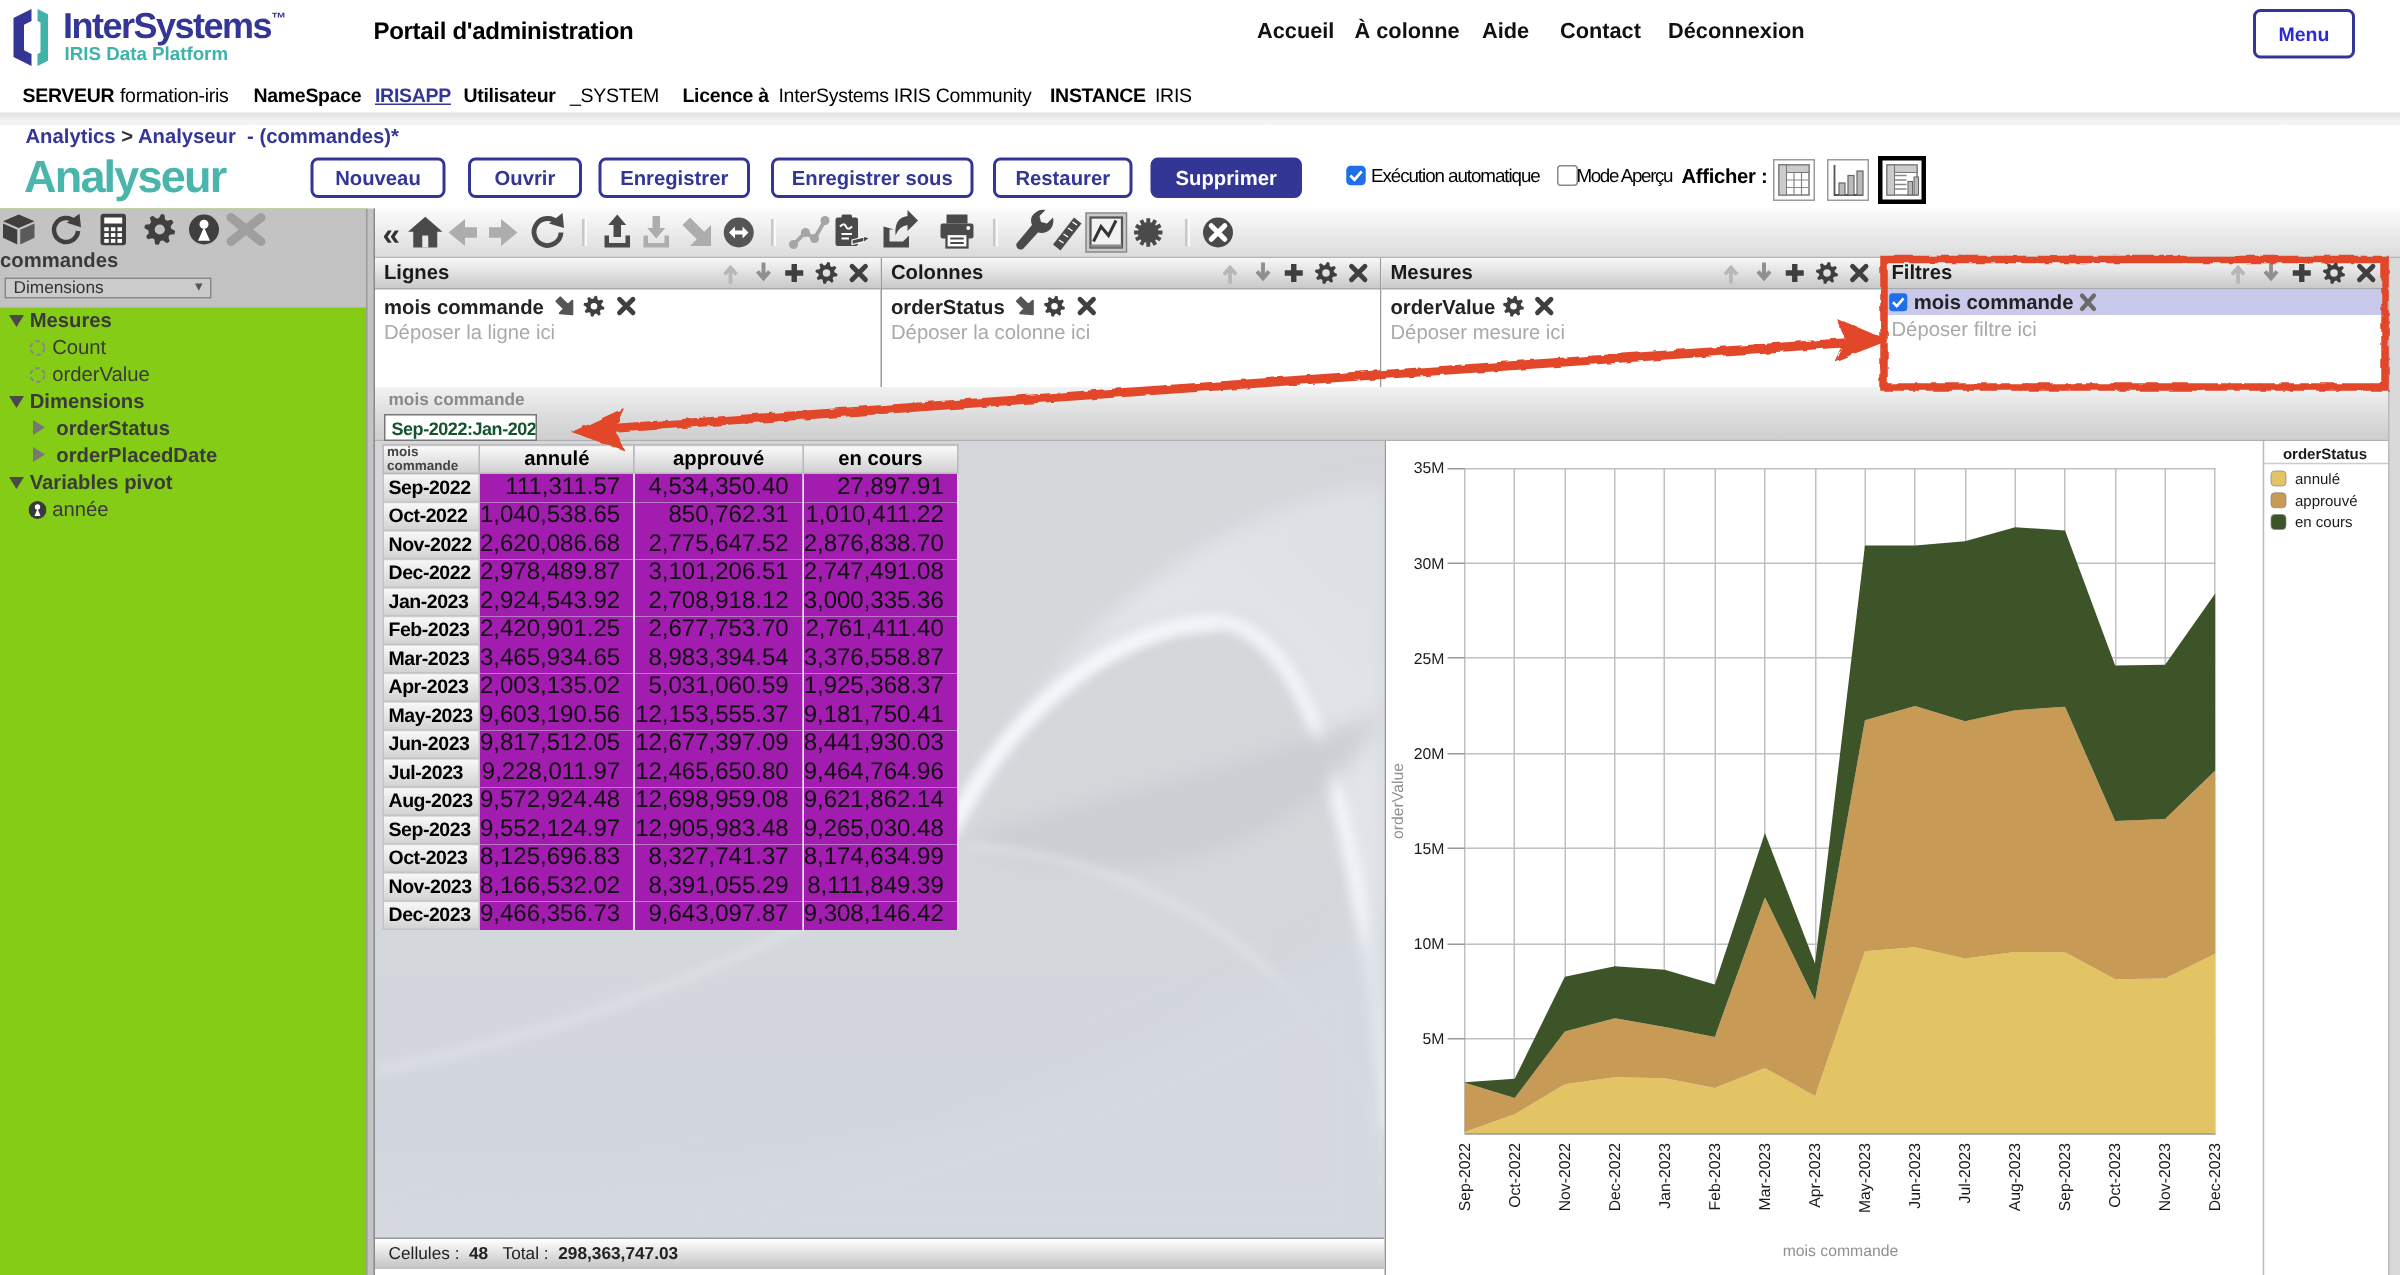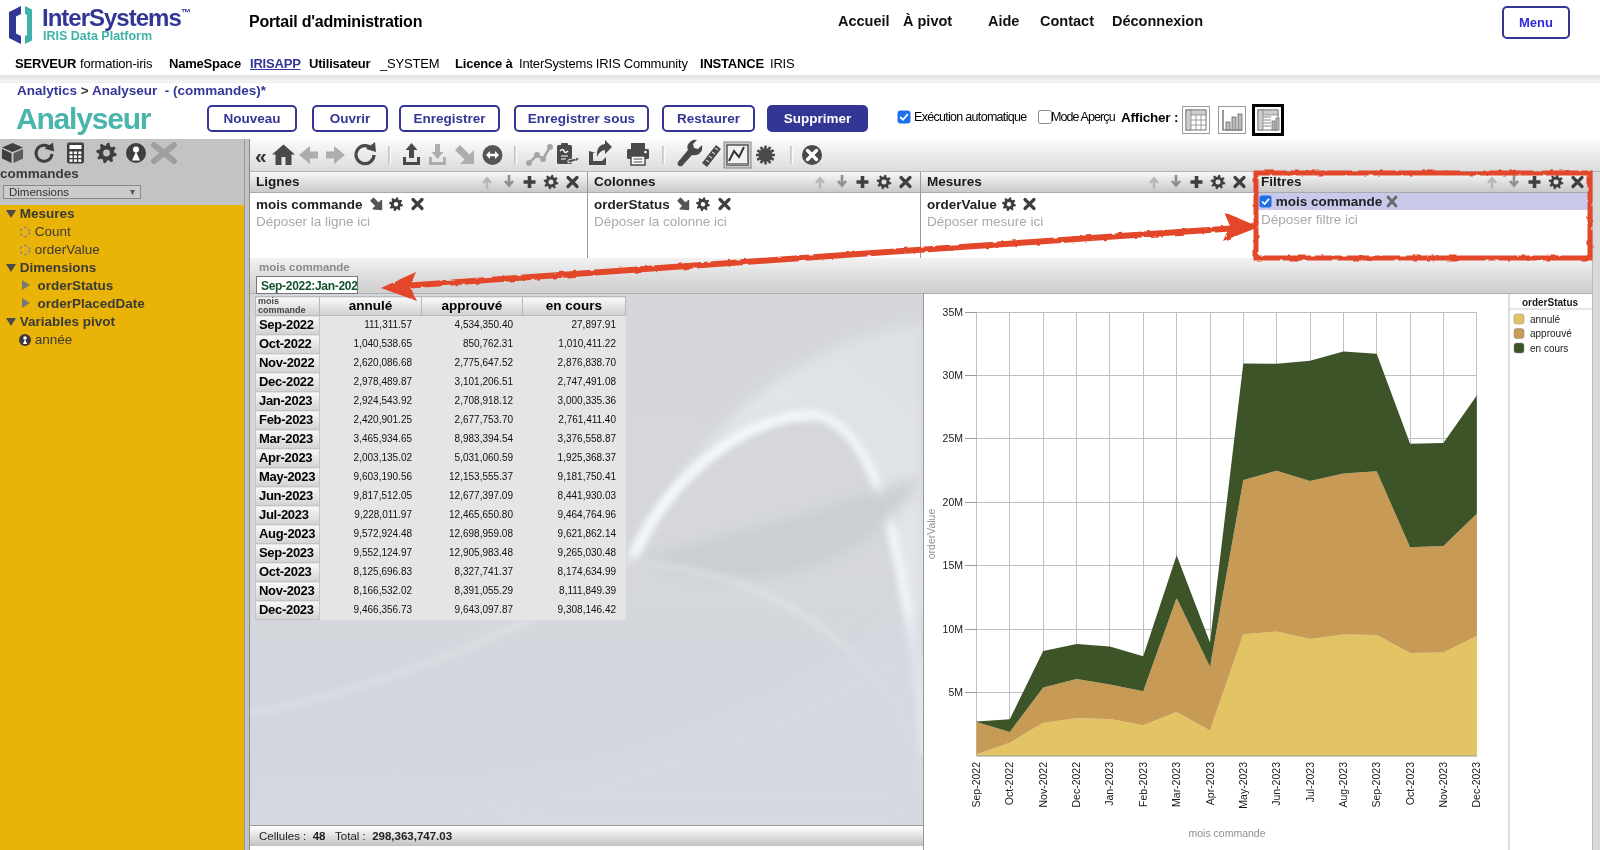--- a/index.html
+++ b/index.html
@@ -19,21 +19,21 @@
 #divider { position:absolute; left:0; top:75px; width:1600px; height:8px; background:linear-gradient(#e2e2e2,#f6f6f6); border-bottom:1px solid #eee; }
 #crumb { position:absolute; left:17px; top:83px; font-size:13.5px; font-weight:bold; color:#333695; }
 #crumb .sep { color:#333; font-weight:bold; }
 #title { position:absolute; left:16px; top:102px; font-size:30px; color:#49b5ac; font-weight:600; letter-spacing:-1.2px; }
 .tbtn { position:absolute; top:105px; height:27px; border:2px solid #333695; border-radius:5px; background:#fff; color:#333695; font-weight:bold; font-size:13.5px; text-align:center; }
 .tbtn div { margin-top:4px; }
 #btn-sup { background:#333695; color:#fff; }
 .ckbx { position:absolute; top:110px; width:14px; height:14px; }
 .cklbl { position:absolute; top:110px; font-size:12.5px; color:#000; letter-spacing:-0.5px; white-space:nowrap; }
 
-#sidebar { position:absolute; left:0; top:139px; width:244px; height:711px; background:#eab308; }
+#sidebar { position:absolute; left:0; top:139px; width:244px; height:711px; background:#84cc16; }
 #sidegray { position:absolute; left:0; top:0; width:244px; height:66px; background:#c3c3c3; }
 #sidediv { position:absolute; left:244px; top:139px; width:6px; height:711px; background:#c3c3c3; border-left:1px solid #9a9a9a; border-right:1px solid #8a8a8a; }
 #cubelbl { position:absolute; left:0px; top:27px; font-size:13.5px; font-weight:bold; color:#3a3a3a; }
 #dimsel { position:absolute; left:3px; top:46px; width:138px; height:14px; background:#cbcbcb; border:1px solid #888; font-size:11.5px; color:#333; padding-left:5px; line-height:12px; }
 #dimsel .chev { position:absolute; right:5px; top:0px; color:#555; font-size:10px; }
 .treerow { position:absolute; left:0; font-size:13.5px; color:#3a3a3a; height:18px; }
 .tri-d { display:inline-block; width:0; height:0; border-left:5.5px solid transparent; border-right:5.5px solid transparent; border-top:8px solid #4a4a4a; }
 .tri-r { display:inline-block; width:0; height:0; border-top:5.5px solid transparent; border-bottom:5.5px solid transparent; border-left:8px solid #777; }
 
 #toolbar { position:absolute; left:250px; top:139px; width:1350px; height:33px; background:linear-gradient(#fbfbfb,#dcdcdc); border-bottom:1px solid #b5b5b5; }
@@ -46,41 +46,41 @@
 #fblbl { position:absolute; left:9px; top:3px; font-size:11.5px; font-weight:bold; color:#8a8a8a; }
 #fbinput { position:absolute; left:6px; top:18px; width:102px; height:18px; background:#fff; border:1px solid #777; font-size:12px; font-weight:bold; color:#14532d; padding:2px 0 0 4px; white-space:nowrap; letter-spacing:-0.3px; overflow:hidden; }
 
 #swoosh { position:absolute; left:250px; top:294px; width:673px; height:532px; overflow:hidden; }
 
 #ptable { position:absolute; left:255px; top:296px; border-collapse:collapse; table-layout:fixed; }
 #ptable td { font-size:13px; padding:0; white-space:nowrap; overflow:hidden; height:18px; line-height:18px; }
 #ptable .hl { background:linear-gradient(#fafafa,#cfcfcf); border:1px solid #b9b9b9; font-size:9px; font-weight:bold; color:#444; line-height:9px !important; padding-left:2px; }
 #ptable .hc { background:linear-gradient(#fafafa,#cfcfcf); border:1px solid #b9b9b9; font-weight:bold; text-align:center; font-size:13.5px; color:#000; }
 #ptable .rl { background:linear-gradient(#f8f8f8,#d2d2d2); border:1px solid #c4c4c4; font-weight:bold; font-size:13px; letter-spacing:-0.3px; color:#000; padding-left:3px; }
-#ptable .v { background:#e5e5e5; text-align:right; padding-right:9px; color:#101010; font-size:10px; border-right:1px solid #e2e2e2; }
+#ptable .v { background:#a21caf; text-align:right; padding-right:9px; color:#101010; font-size:16px; border-right:1px solid #e2e2e2; }
 #botbar { position:absolute; left:250px; top:825px; width:673px; height:21px; background:linear-gradient(#ffffff,#c2c2c2); border-top:1px solid #999; font-size:11.5px; color:#222; }
 #botbar span { position:absolute; top:4px; }
 
 #chartpanel { position:absolute; left:923px; top:294px; width:669px; height:556px; background:#fff; border-left:1px solid #999; }
 #rightstrip { position:absolute; left:1592px; top:172px; width:8px; height:678px; background:#d9d9d9; border-left:1px solid #bbb; }
 #anno { position:absolute; left:0; top:0; width:1600px; height:850px; pointer-events:none; }
 </style>
 </head>
 <body>
 
 <div id="hdr">
   <svg id="logo" width="30" height="40" viewBox="0 0 30 40">
     <path d="M1,7 L13,1 L13,9 L8,11.5 L8,28.5 L13,31 L13,39 L1,33 Z" fill="#333695"></path>
     <path d="M17,1 L24,4.5 L24,35.5 L17,39 L17,31 L19,30 L19,10 L17,9 Z" fill="#3fb3aa"></path>
   </svg>
   <div id="brandtxt">InterSystems<span style="font-size:10px;vertical-align:10px;">™</span></div>
   <div id="brandsub">IRIS Data Platform</div>
   <div id="ptitle">Portail d'administration</div>
   <div class="navlink" style="left:838px;">Accueil</div>
-  <div class="navlink" style="left:903px;">À pivot</div>
+  <div class="navlink" style="left:903px;">À colonne</div>
   <div class="navlink" style="left:988px;">Aide</div>
   <div class="navlink" style="left:1040px;">Contact</div>
   <div class="navlink" style="left:1112px;">Déconnexion</div>
   <div id="menubtn">Menu</div>
   <div id="inforow">
     <span style="left:15px;font-weight:bold;">SERVEUR</span>
       <span style="left:80px;">formation-iris</span>
     <span style="left:169px;font-weight:bold;">NameSpace</span>
       <span style="left:250px;color:#333695;font-weight:bold;text-decoration:underline;">IRISAPP</span>
     <span style="left:309px;font-weight:bold;">Utilisateur</span>

